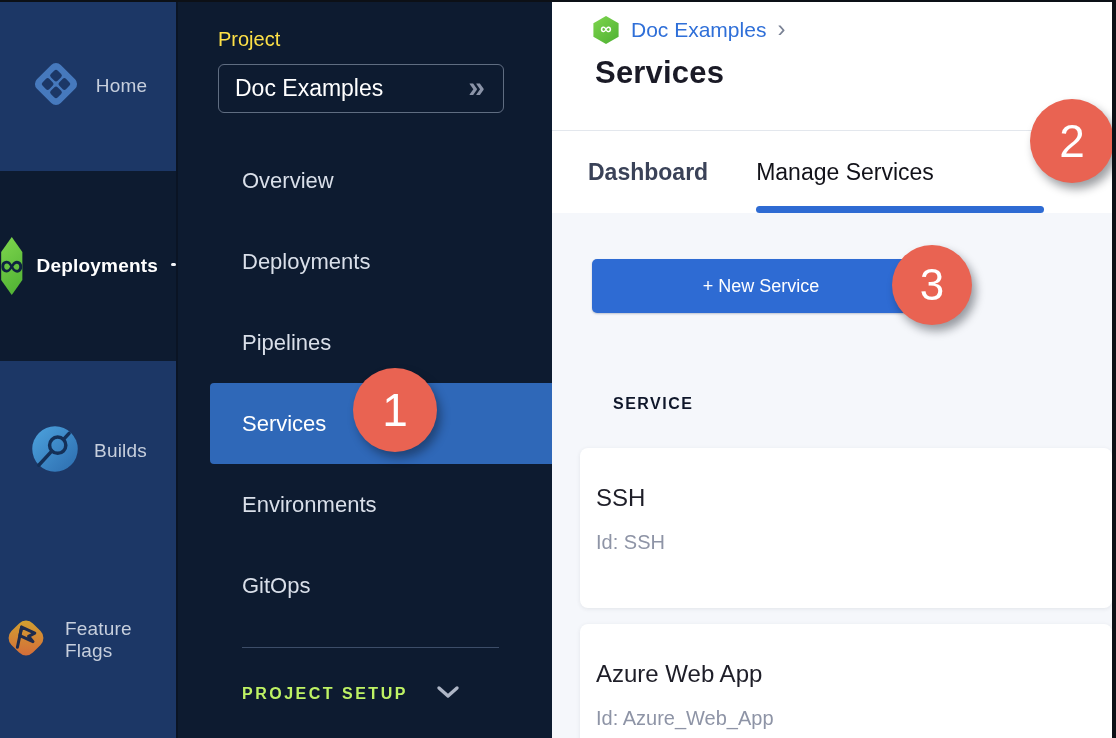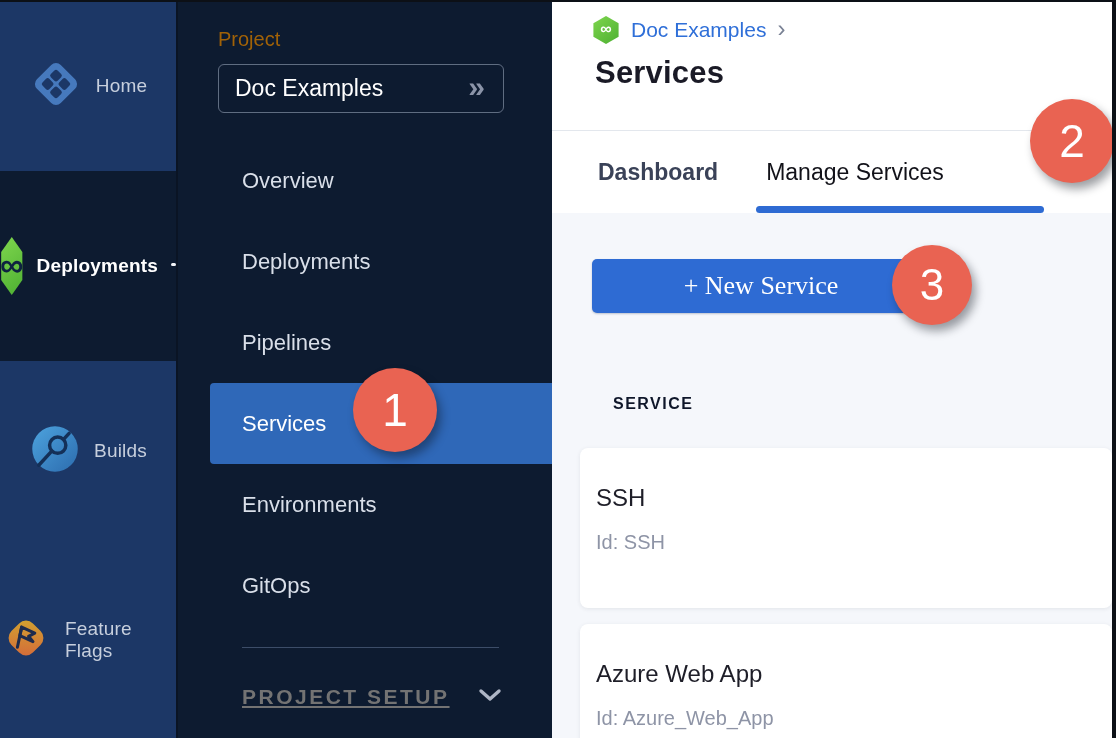--- a/index.html
+++ b/index.html
@@ -29,57 +29,57 @@
     clip-path: polygon(50% 0%, 95% 26%, 95% 74%, 50% 100%, 5% 74%, 5% 26%);
     background: linear-gradient(140deg,#7ad24b 10%, #54b536 85%);
   }
   .hex-lg { width:58px; height:58px; }
   .hex-lg .inf { font-size:33px; font-weight:700; color:#0e2340; line-height:1; margin-top:-4px; }
   .hex-sm { width:28px; height:28px; }
   .hex-sm .inf { font-size:16px; font-weight:700; color:#ffffff; line-height:1; margin-top:-2px; }
 
   
   .proj-nav { position:absolute; left:176px; top:0; width:376px; height:738px; background:var(--sidebar-dark,#0d1b30); border-left:2px solid #0a1424; }
-  .proj-label { margin:28px 0 0 40px; font-size:20px; color:#a16207; }
+  .proj-label { margin:28px 0 0 40px; font-size:20px; color:#fde047; }
   .proj-select {
     margin:13px 0 0 40px; width:286px; height:49px; border:1px solid rgba(164,176,196,.55);
     border-radius:6px; display:flex; align-items:center; justify-content:space-between;
     padding:0 18px 0 16px; cursor:pointer;
   }
   .proj-select .val { color:#ffffff; font-size:23px; font-weight:500; }
   .proj-select .dbl-chev { color:#8b94a8; font-size:30px; line-height:1; font-weight:700; margin-top:-4px; }
   .nav-list { margin-top:27px; }
   .nav-item { height:81px; display:flex; align-items:center; padding-left:64px; font-size:22px; color:#d9dfe9; cursor:pointer; }
   .nav-item.active {
     margin-left:32px; padding-left:32px; width:calc(100% - 32px);
     background:var(--nav-highlight-blue,#2f68b8); border-radius:4px 0 0 4px; color:#ffffff;
   }
   .nav-divider { margin:21px 0 0 64px; width:257px; height:1px; background:#3c4d68; }
   .setup-row { margin:37px 0 0 64px; display:flex; align-items:center; gap:28px; cursor:pointer; }
-  .setup-row .lbl { font-size:21px; font-weight:700; letter-spacing:2.5px; color:#737373;text-decoration:underline; }
+  .setup-row .lbl { font-size:16px; font-weight:700; letter-spacing:2.5px; color:#bef264; }
 
   
   .main { position:absolute; left:552px; top:0; width:564px; height:738px; background:#ffffff; }
   .m-header { position:absolute; left:0; top:0; width:100%; height:131px; background:#fff; border-bottom:1px solid #e3e7ed; }
   .breadcrumb { display:flex; align-items:center; gap:11px; margin:16px 0 0 40px; }
   .breadcrumb .link { color:var(--link-blue,#2f6fd8); font-size:21px; font-weight:500; cursor:pointer; }
   .breadcrumb .sep { color:#7a8295; font-size:24px; line-height:1; margin-top:-2px; }
   .page-title { margin:11px 0 0 43px; font-size:31px; font-weight:700; color:#1a1a26; letter-spacing:.2px; }
 
-  .m-tabs { position:absolute; left:0; top:131px; width:100%; height:82px; background:#fff; display:flex; align-items:center; gap:48px; padding-left:46px; }
+  .m-tabs { position:absolute; left:0; top:131px; width:100%; height:82px; background:#fff; display:flex; align-items:center; gap:48px; padding-left:36px; }
   .tab { font-size:23px; cursor:pointer; }
   .tab-inactive { color:#3a4258; font-weight:600; }
   .tab-active { color:#121219; font-weight:400; }
   .tab-underline { position:absolute; left:204px; top:206px; width:288px; height:7px; border-radius:5px; background:var(--accent-blue,#2e6bd3); }
 
   .m-body { position:absolute; left:0; top:213px; width:100%; height:525px; background:var(--content-bg,#f5f7fb); }
   .new-service-btn {
     position:absolute; left:40px; top:46px; width:338px; height:54px;
     background:var(--accent-blue,#2e6bd3); border:none; border-radius:5px;
-    color:#ffffff; font-size:26px; font-family:Liberation Serif, serif; font-weight:500;
+    color:#ffffff; font-size:18px; font-family:Liberation Sans, sans-serif; font-weight:500;
     display:flex; align-items:center; justify-content:center; cursor:pointer;
     box-shadow:0 1px 2px rgba(20,40,80,.25);
   }
   .list-header { position:absolute; left:61px; top:182px; font-size:16px; font-weight:700; letter-spacing:1.5px; color:#0f172a; }
   .svc-card {
     position:absolute; left:28px; width:532px; height:160px;
     background:#ffffff; border-radius:8px; box-shadow:0 1px 4px rgba(30,40,60,.09);
     padding:36px 0 0 16px; cursor:pointer;
   }
   .svc-card-1 { top:235px; }

